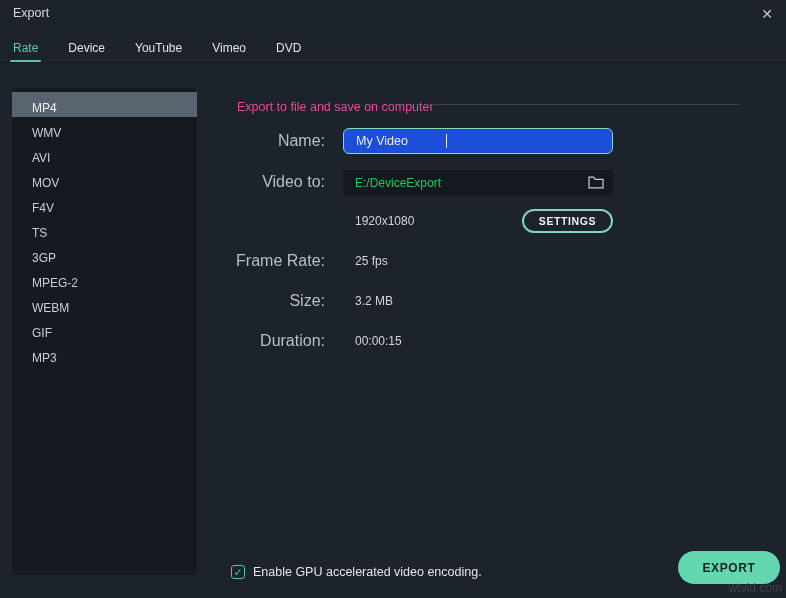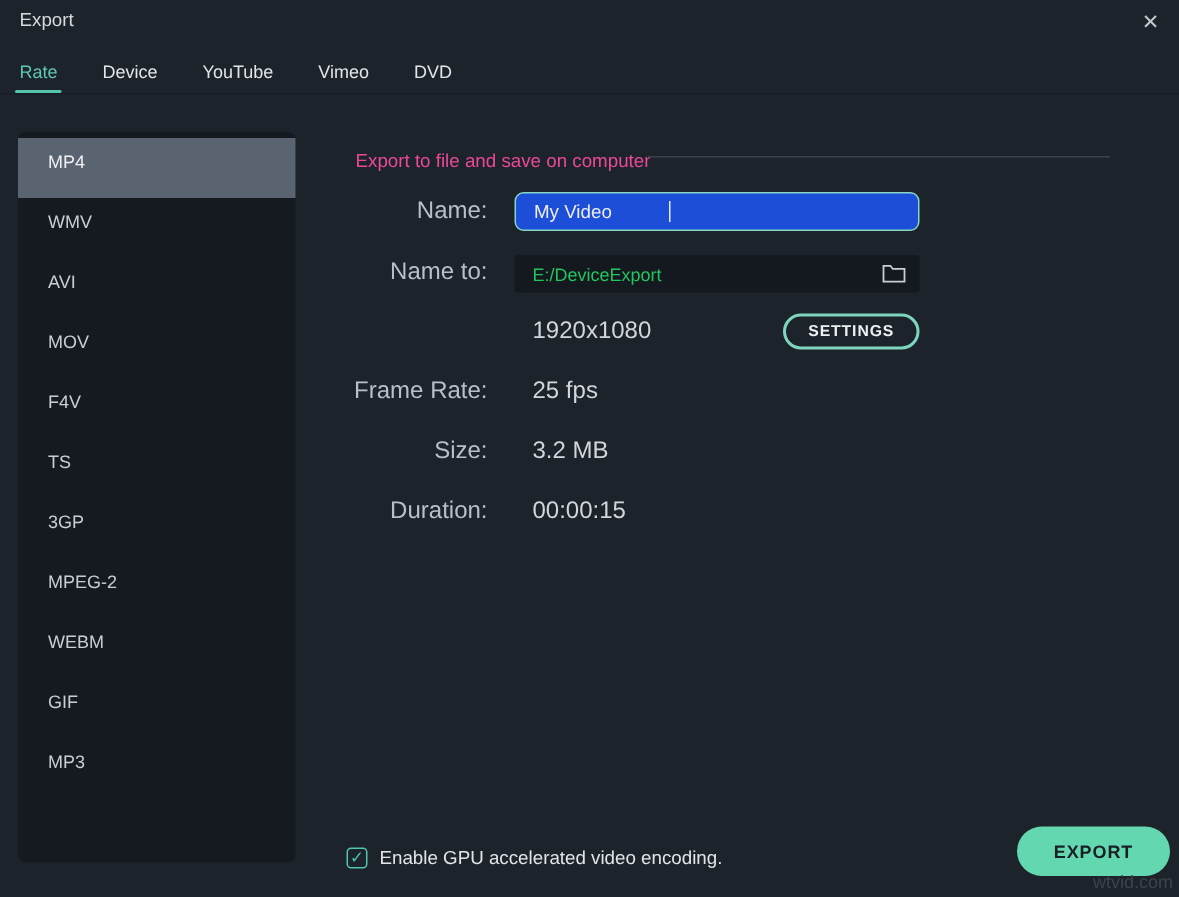--- a/index.html
+++ b/index.html
@@ -39,21 +39,21 @@
     content: ""; position: absolute; left: -2px; right: -2px; bottom: 0px;
     height: 2px; background: #56c4a9; border-radius: 1px;
   }
 
   
   .sidebar {
     position: absolute; left: 12px; top: 88px; width: 185px; height: 487px;
     background: #151a21; border-radius: 5px; padding-top: 4px;
   }
   .format-item {
-    height: 40px; line-height: 32px; padding-left: 20px;
+    height: 25px; line-height: 32px; padding-left: 20px;
     font-size: 12px; color: #c9ced4;
   }
   .format-item.selected { background: #5a6370; color: #eef0f2; }
 
   
   .section-title { position: absolute; left: 237px; top: 100px; font-size: 12.5px; color: #ec4899; }
   .section-line { position: absolute; left: 432px; top: 104px; width: 308px; height: 1px; background: #3a424e; }
 
   
   .row { position: absolute; left: 230px; width: 516px; height: 26px; }
@@ -70,21 +70,21 @@
   .caret { display: inline-block; width: 1px; height: 14px; background: #e8eaec; margin-left: 2px; }
   .path-box {
     position: absolute; left: 113px; top: 1px; width: 270px; height: 25px;
     background: #14181f; border-radius: 2px;
     display: flex; align-items: center; padding: 0 9px 0 12px;
     font-size: 12px; color: #22c55e;
   }
   .path-box .spacer { flex: 1; }
   .text-value {
     position: absolute; left: 125px; top: 0; line-height: 26px;
-    font-size: 16px; color: #d2d6db;
+    font-size: 12px; color: #d2d6db;
   }
   .settings-btn {
     position: absolute; left: 292px; top: 1px; width: 91px; height: 24px;
     background: transparent; border: 2px solid #7dd5bf; border-radius: 12px;
     color: #edf0f2; font-size: 10.5px; font-weight: bold; letter-spacing: 0.6px;
     font-family: "Liberation Sans", sans-serif;
     display: flex; align-items: center; justify-content: center; cursor: default;
   }
 
   
@@ -150,21 +150,21 @@
 
   <div id="rows">
       <div class="row" style="top: 128px;">
         <div class="row-label">Name:</div>
         <div class="input-box">
           <span>My Video</span>
           <span class="caret"></span>
         </div>
       </div>
       <div class="row" style="top: 169px;">
-        <div class="row-label">Name to:</div>
+        <div class="row-label">Video to:</div>
         <div class="path-box">
           <span>E:/DeviceExport</span>
           <span class="spacer"></span>
           <span>
             <svg class="folder-svg" width="16" height="13" viewBox="0 0 16 13">
               <path d="M1 11.8 V1.2 h4.6 l1.6 2.1 H15 v8.5 z" fill="none" stroke="#c9ced4" stroke-width="1.2"></path>
             </svg>
           </span>
         </div>
       </div>

